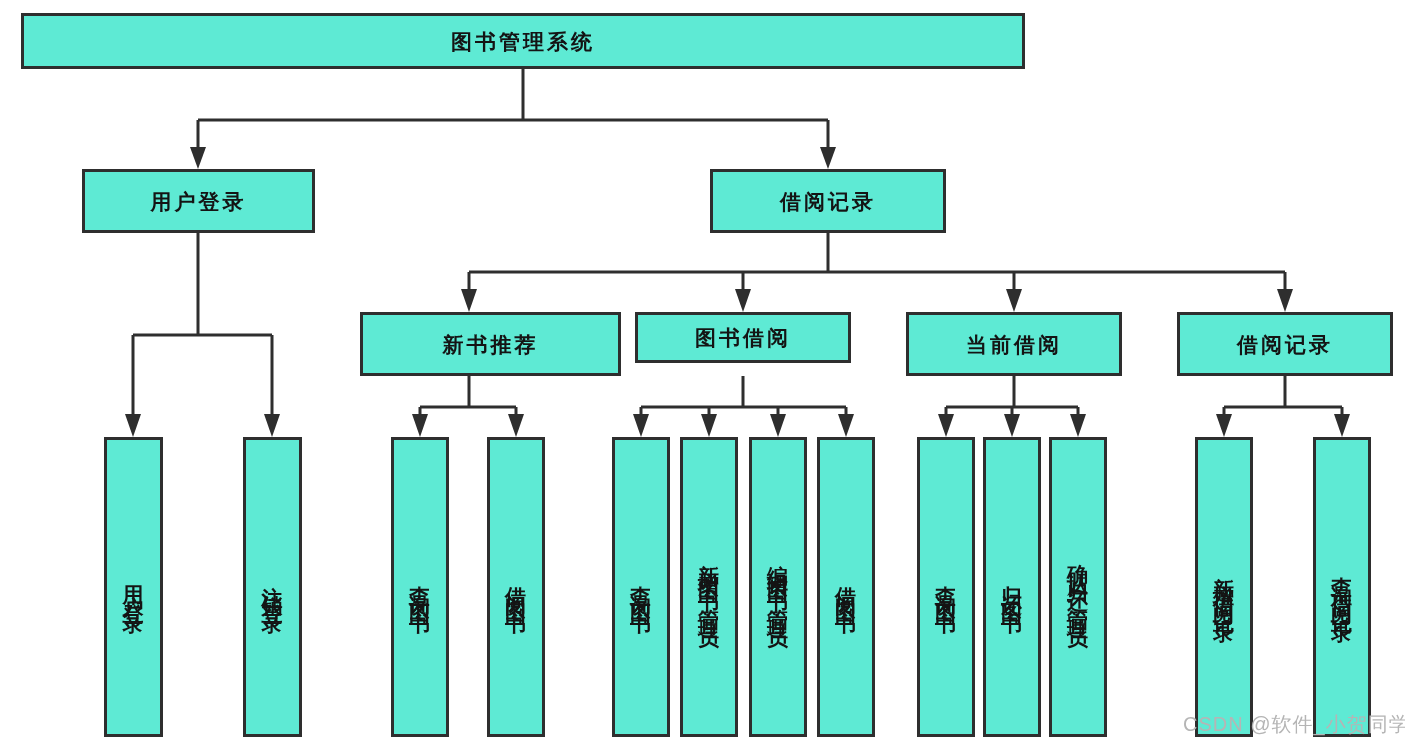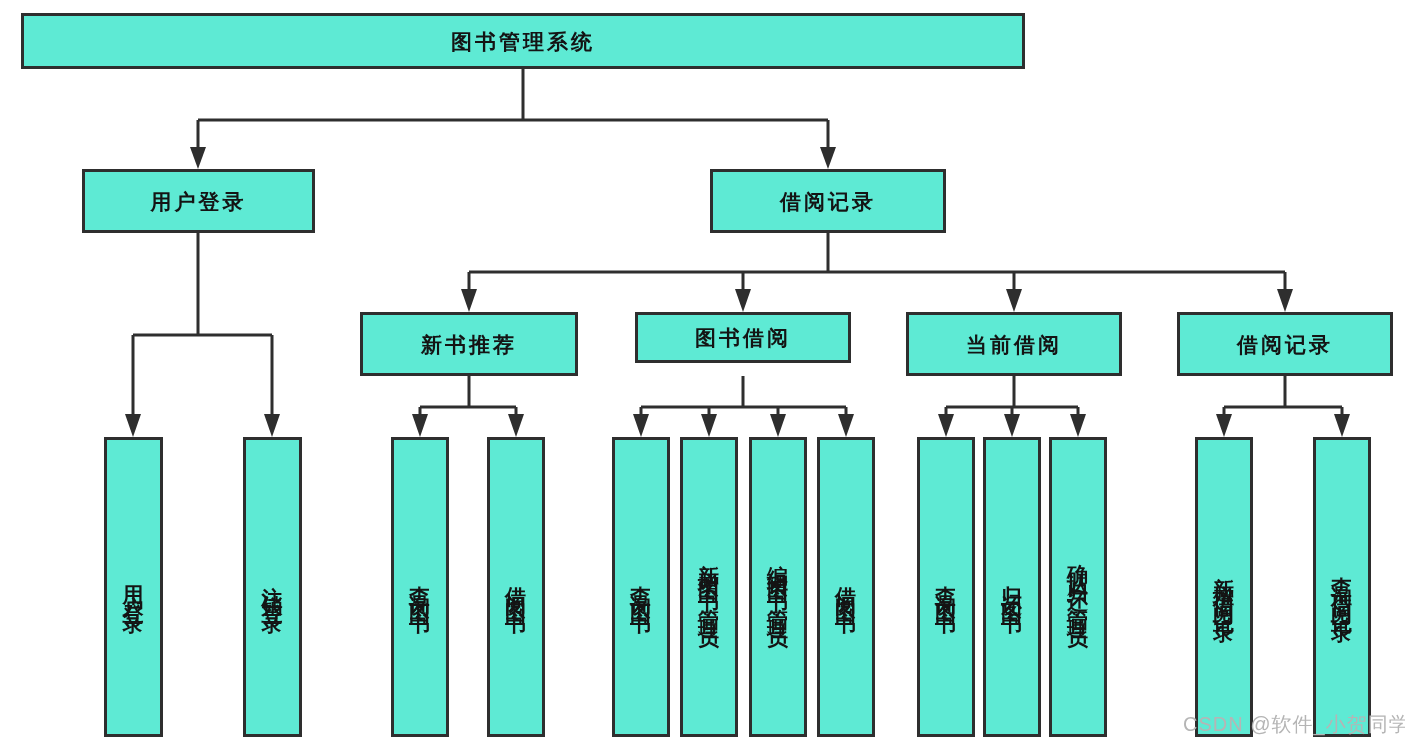--- a/index.html
+++ b/index.html
@@ -108,21 +108,21 @@
       <polygon points="1216,414 1232,414 1224,437"></polygon>
       <polygon points="1334,414 1350,414 1342,437"></polygon>
     </g>
   </svg>
 
   <div class="node" style="left:21px;top:13px;width:1004px;height:56px;">图书管理系统</div>
 
   <div class="node" style="left:82px;top:169px;width:233px;height:64px;">用户登录</div>
   <div class="node" style="left:710px;top:169px;width:236px;height:64px;">借阅记录</div>
 
-  <div class="node" style="left:360px;top:312px;width:218px;height:64px;">新书推荐</div>
+  <div class="node" style="left:360px;top:312px;width:261px;height:64px;">新书推荐</div>
   <div class="node" style="left:635px;top:312px;width:216px;height:51px;">图书借阅</div>
   <div class="node" style="left:1177px;top:312px;width:216px;height:64px;">借阅记录</div>
   <div class="node" style="left:906px;top:312px;width:216px;height:64px;">当前借阅</div>
 
   <div class="node vnode" style="left:104px;top:437px;width:59px;height:300px;">用户登录</div>
   <div class="node vnode" style="left:243px;top:437px;width:59px;height:300px;">注销登录</div>
 
   <div class="node vnode" style="left:391px;top:437px;width:58px;height:300px;">查询图书</div>
   <div class="node vnode" style="left:487px;top:437px;width:58px;height:300px;">借阅图书</div>
 

